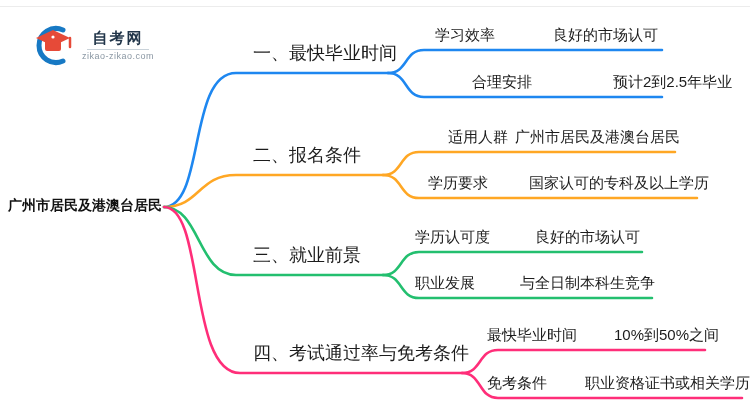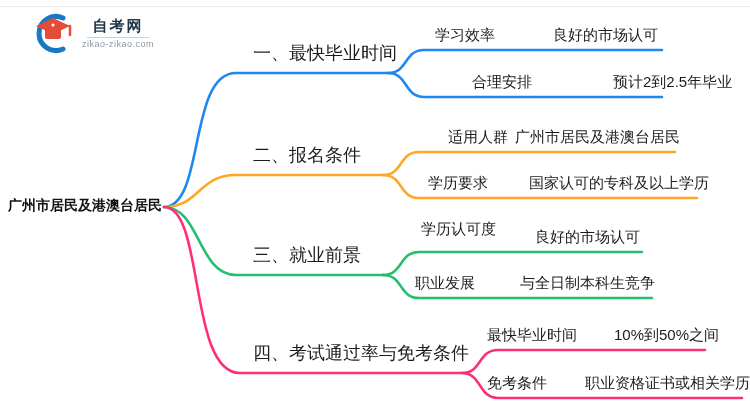--- a/index.html
+++ b/index.html
@@ -3,21 +3,21 @@
 <meta charset="utf-8">
 <style>
   html,body{margin:0;padding:0;}
   body{
     width:750px;height:410px;position:relative;overflow:hidden;
     background:#ffffff;
     font-family:"Liberation Sans","DejaVu Sans",sans-serif;
   }
   .top-rule{position:absolute;top:6px;left:0;width:750px;height:1px;background:#ececec;}
   
-  .logo{position:absolute;left:30px;top:11px;display:flex;align-items:center;gap:8px;cursor:pointer;}
+  .logo{position:absolute;left:30px;top:23px;display:flex;align-items:center;gap:8px;cursor:pointer;}
   .logo-text{display:flex;flex-direction:column;align-items:center;}
   .logo-name{font-size:15px;font-weight:bold;color:#22364a;letter-spacing:2px;line-height:18px;}
   .logo-divider{width:62px;height:1px;background:#c9d2d9;margin:2px 0 1px 0;}
   .logo-domain{font-size:9px;color:#8a97a3;line-height:11px;letter-spacing:.5px;}
   
   svg.links{position:absolute;left:0;top:0;}
   .label{position:absolute;white-space:nowrap;color:#1c1c1c;}
   .root-label{font-size:14px;font-weight:bold;color:#111;}
   .branch-title{font-size:18px;color:#1c1c1c;}
   .node-text{font-size:15px;color:#1c1c1c;}
@@ -71,21 +71,21 @@
 <div class="label node-text" style="left:435px;top:73px;margin-left:37px;">合理安排</div>
 <div class="label node-text" style="left:566px;top:73px;margin-left:47px;">预计2到2.5年毕业</div>
 
 <div class="label branch-title" style="left:253px;top:143px;">二、报名条件</div>
 <div class="label node-text" style="left:448px;top:128px;text-align:right;">适用人群</div>
 <div class="label node-text" style="left:515px;top:128px;">广州市居民及港澳台居民</div>
 <div class="label node-text" style="left:428px;top:174px;">学历要求</div>
 <div class="label node-text" style="left:515px;top:174px;margin-left:14px;">国家认可的专科及以上学历</div>
 
 <div class="label branch-title" style="left:253px;top:243px;">三、就业前景</div>
-<div class="label node-text" style="left:415px;top:220px;margin-left:6px;">学历认可度</div>
+<div class="label node-text" style="left:415px;top:228px;">学历认可度</div>
 <div class="label node-text" style="left:535px;top:228px;">良好的市场认可</div>
 <div class="label node-text" style="left:415px;top:274px;">职业发展</div>
 <div class="label node-text" style="left:520px;top:274px;">与全日制本科生竞争</div>
 
 <div class="label branch-title" style="left:253px;top:341px;">四、考试通过率与免考条件</div>
 <div class="label node-text" style="left:487px;top:326px;">最快毕业时间</div>
 <div class="label node-text" style="left:597px;top:326px;margin-left:17px;">10%到50%之间</div>
 <div class="label node-text" style="left:487px;top:374px;">免考条件</div>
 <div class="label node-text" style="left:585px;top:374px;">职业资格证书或相关学历</div>
 

